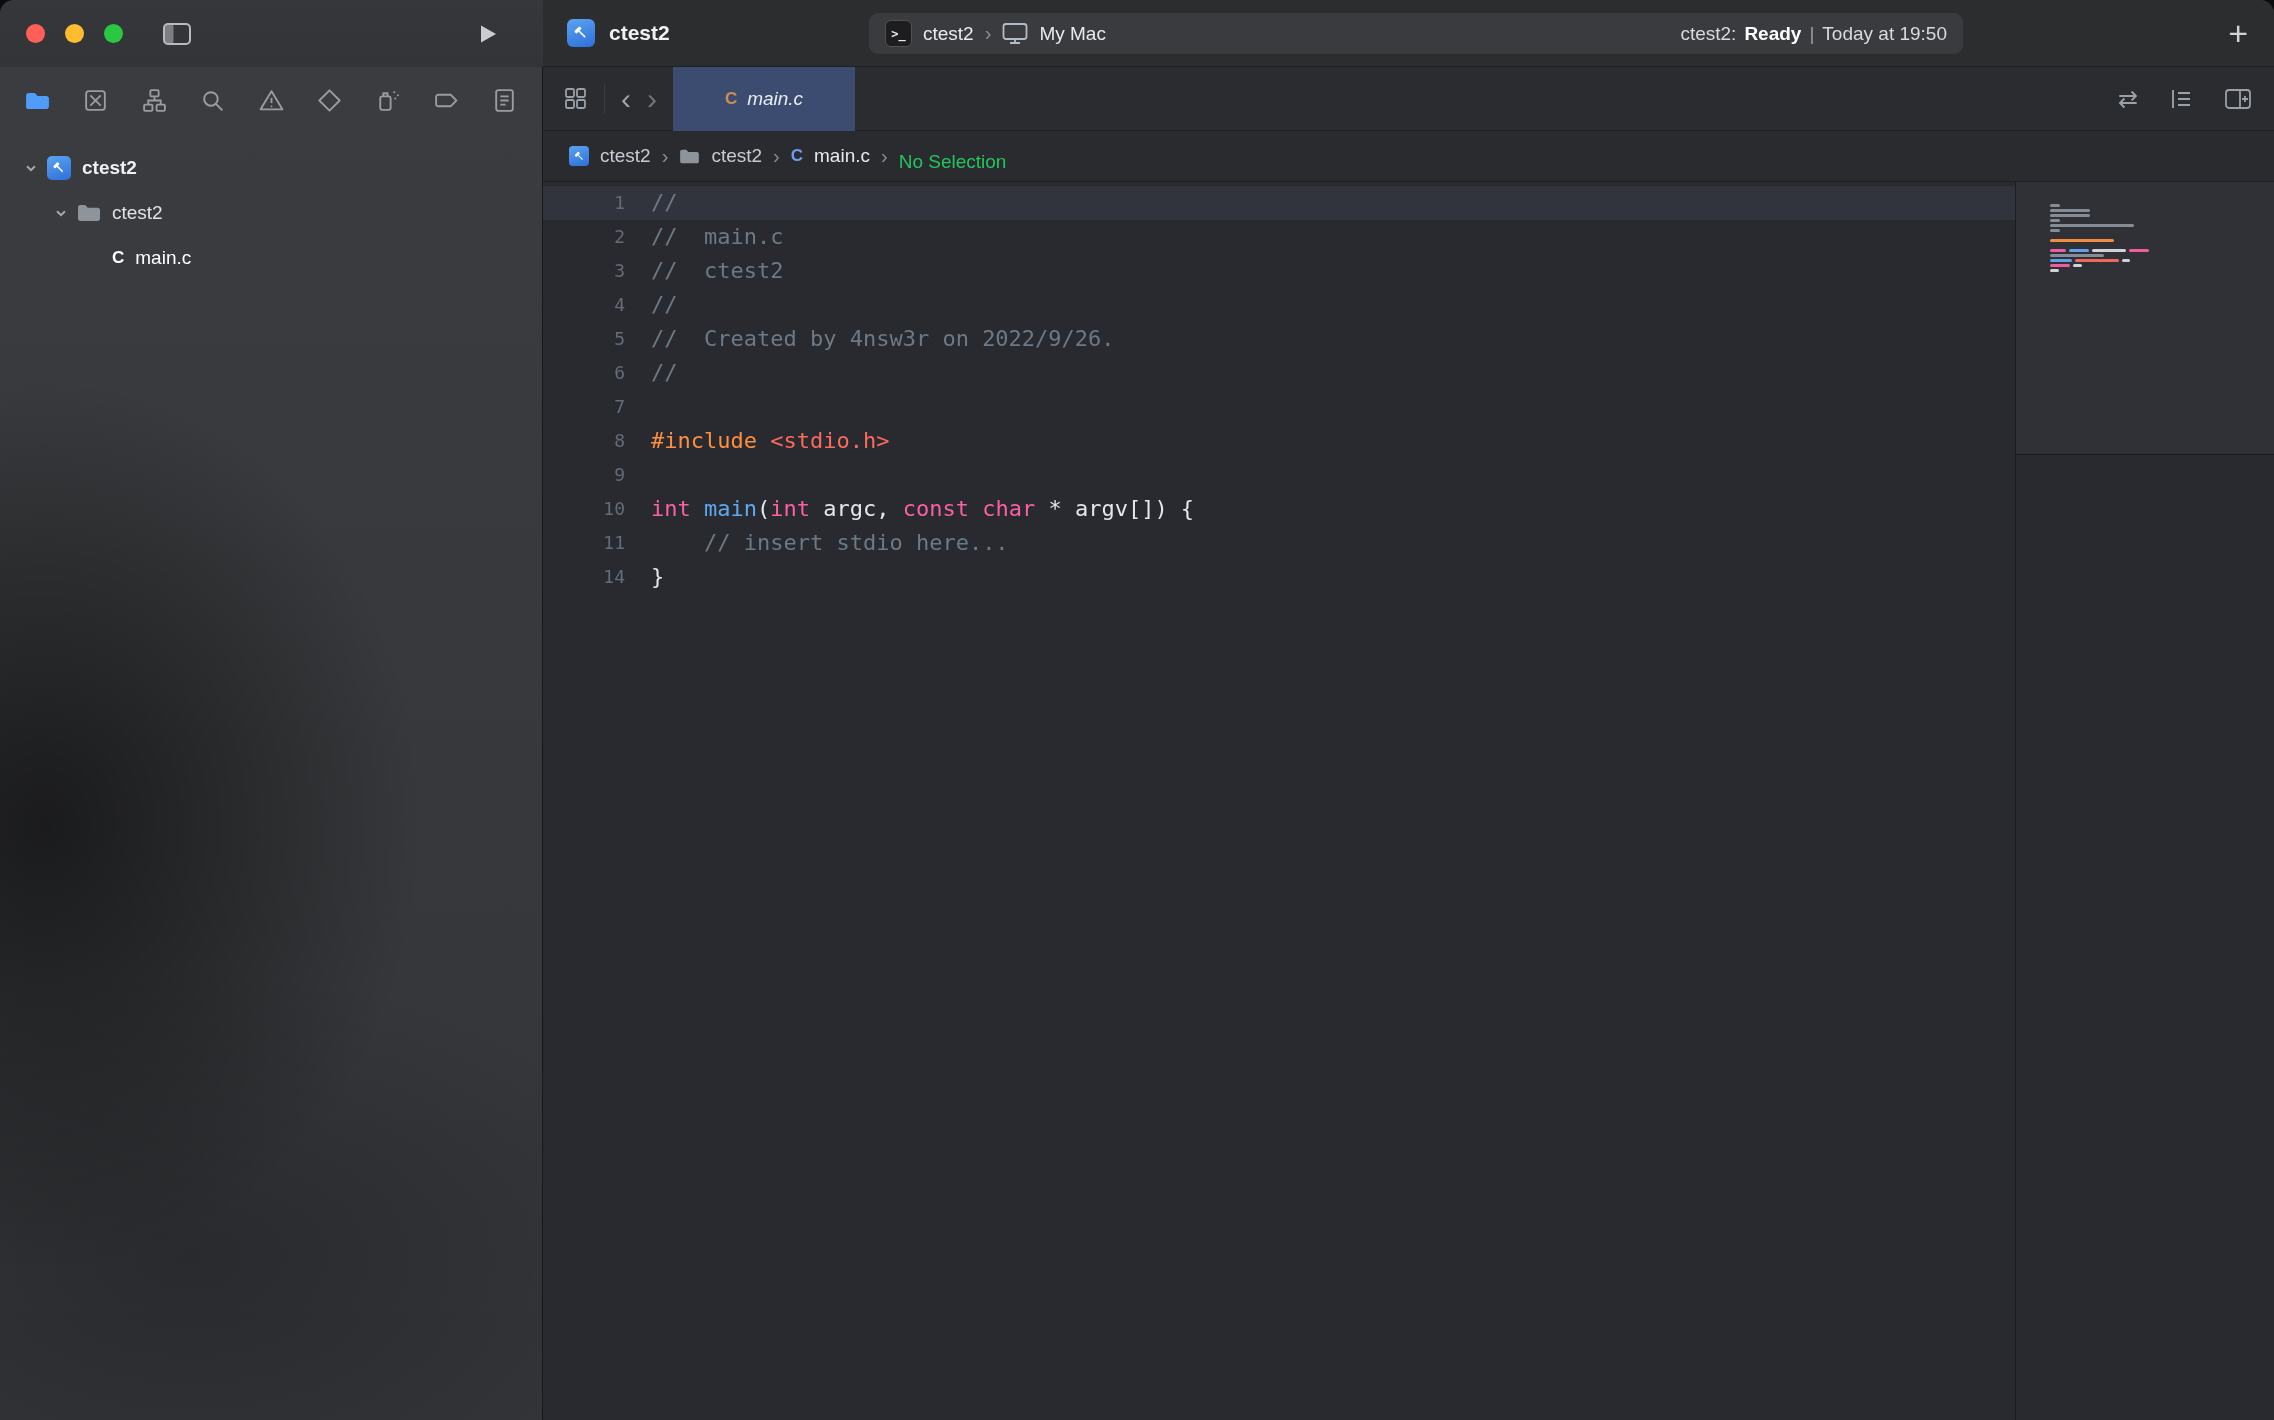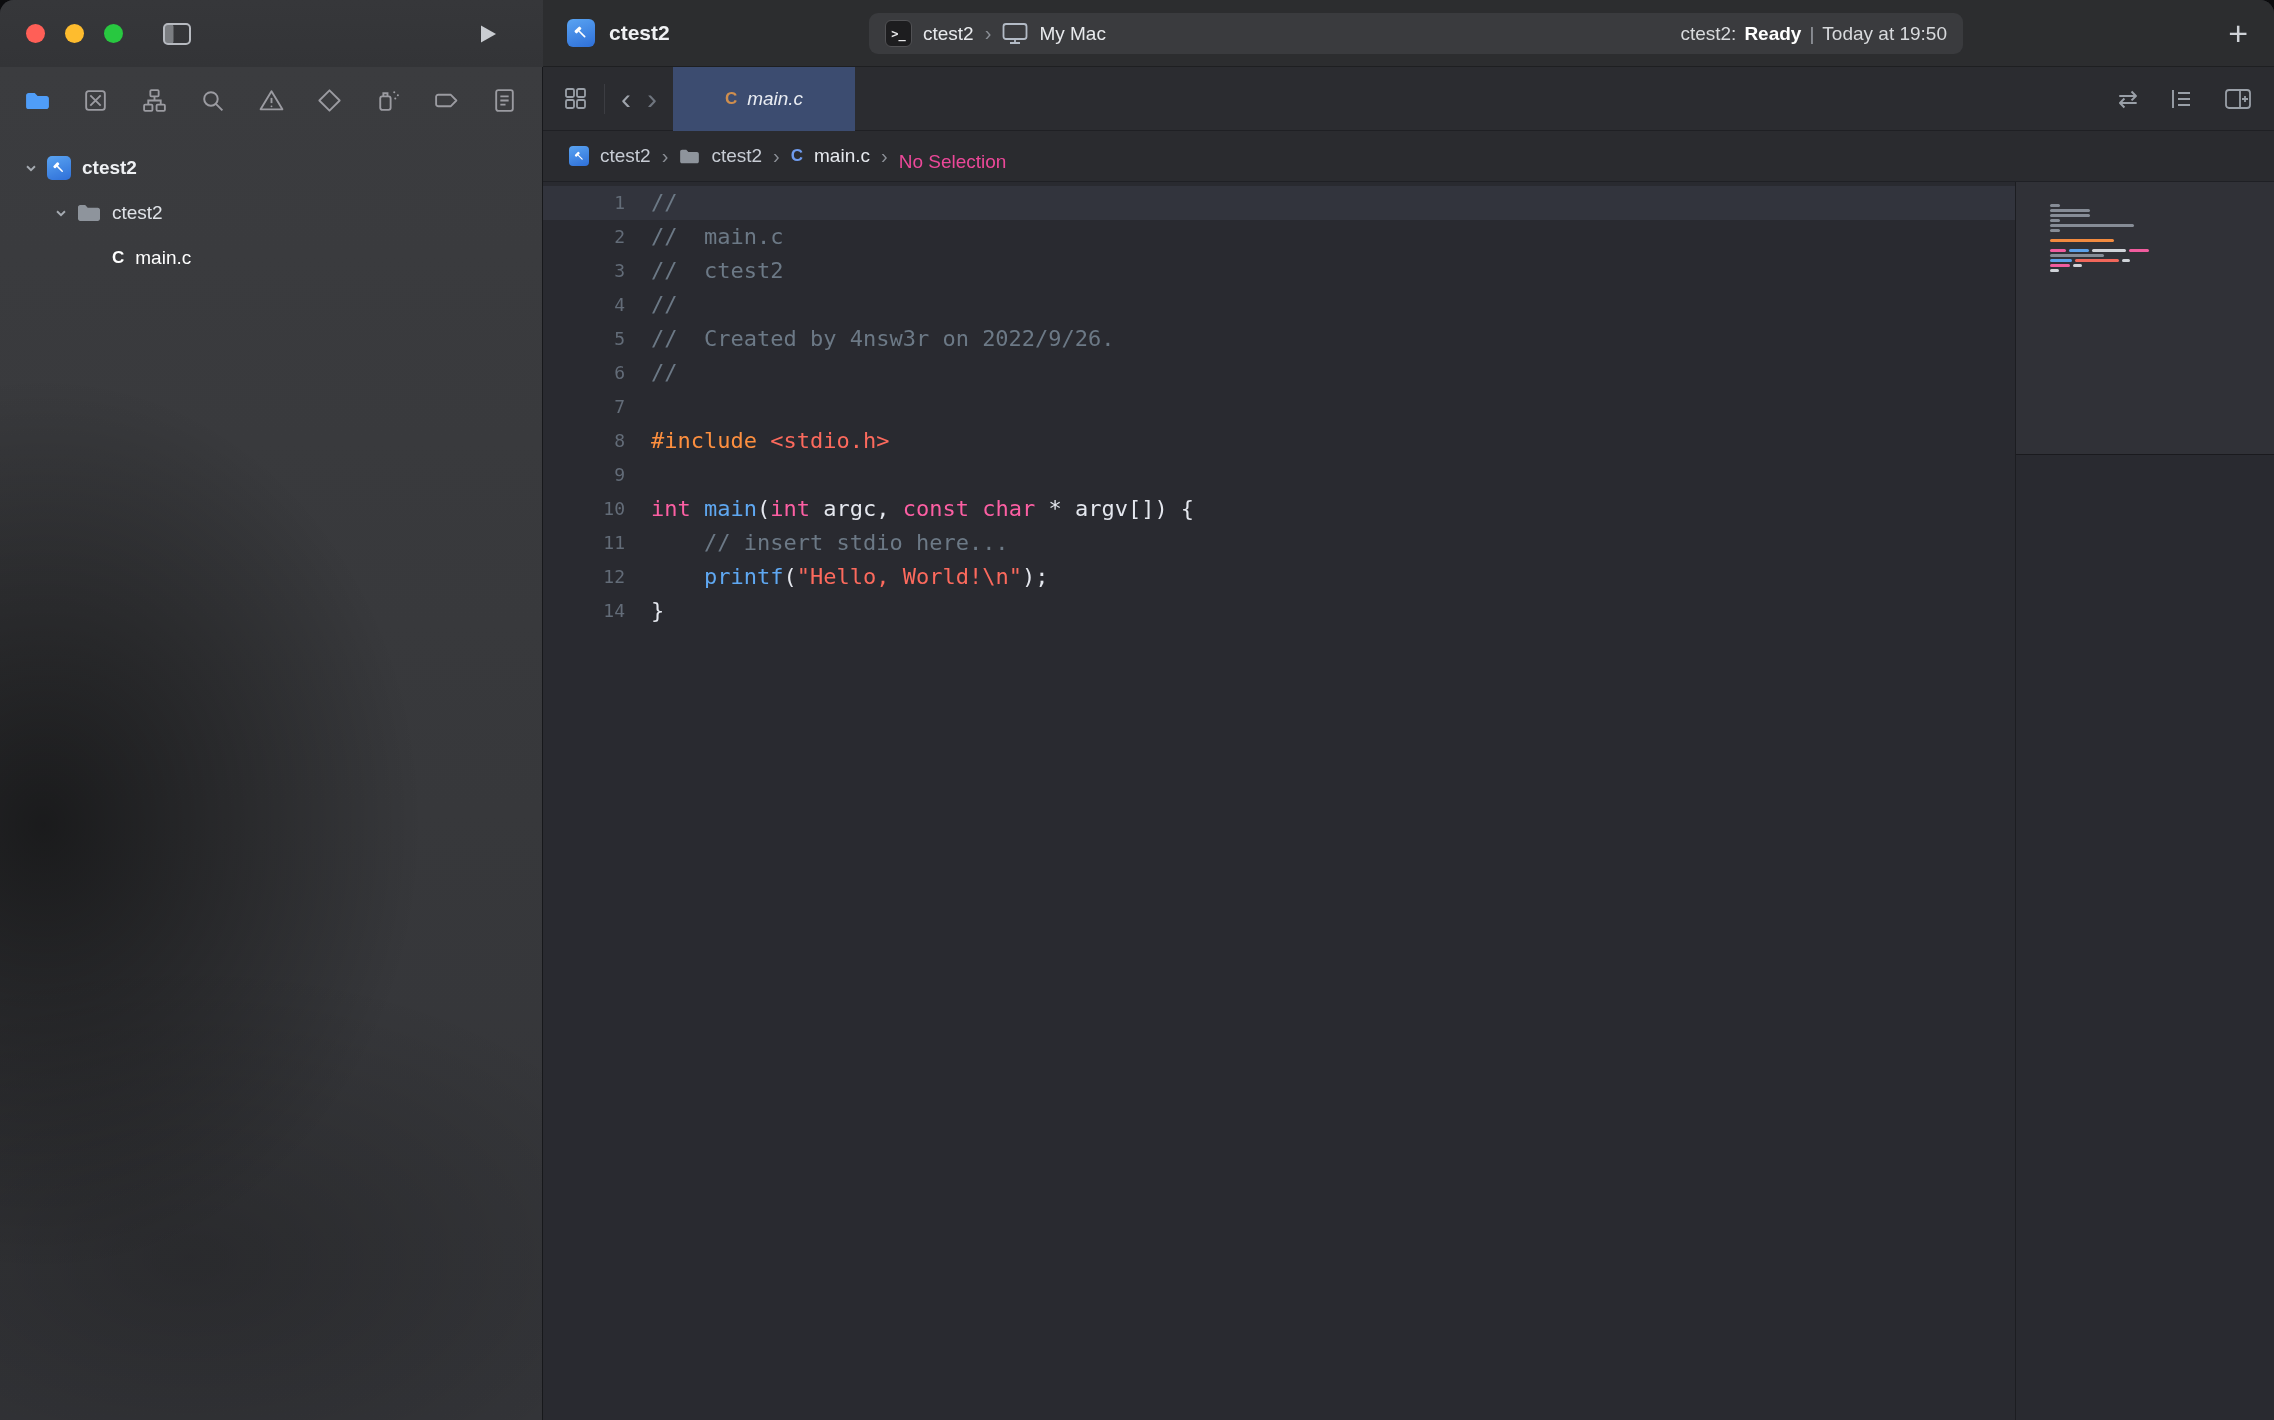--- a/index.html
+++ b/index.html
@@ -81,21 +81,21 @@
     margin-left:16px;font-size:19px;font-style:italic;color:#e9ecf2;}
   .tab .c-badge{margin-right:0;margin-left:0;}
   .tab .tab-label{margin-left:10px;}
   .tab-actions{position:absolute;right:22px;display:flex;gap:30px;align-items:center;color:#9aa0a8;}
   .swap-glyph{font-size:24px;color:#9aa0a8;}
 
   .jumpbar{flex:0 0 51px;height:51px;background:#2a2b2f;border-bottom:1px solid #1f2025;
     display:flex;align-items:center;gap:11px;padding-left:26px;box-sizing:border-box;
     font-size:19px;color:#c7ccd4;}
   .jumpbar .file{color:#e6e9ee;}
-  .jumpbar .nosel{color:#ec4899;margin-top:12px;}
+  .jumpbar .nosel{color:#22c55e;margin-top:12px;}
   .mini-folder{display:flex;}
 
   
   .content{flex:1;display:flex;min-height:0;}
   .editor{flex:1;background:#292a30;padding-top:4px;overflow:hidden;
     font-family:"DejaVu Sans Mono",monospace;font-size:22px;}
   .code-line{height:34px;line-height:34px;display:flex;white-space:pre;}
   .code-line.hl{background:#32343d;}
   .gutter{flex:0 0 100px;text-align:right;padding-right:18px;box-sizing:border-box;
     color:var(--tok-gutter,#636c78);font-size:18px;}
@@ -348,21 +348,20 @@
             <div class="code-line"><span class="gutter">2</span><span class="code-text"><span class="tok-com">//  main.c</span></span></div>
             <div class="code-line"><span class="gutter">3</span><span class="code-text"><span class="tok-com">//  ctest2</span></span></div>
             <div class="code-line"><span class="gutter">4</span><span class="code-text"><span class="tok-com">//</span></span></div>
             <div class="code-line"><span class="gutter">5</span><span class="code-text"><span class="tok-com">//  Created by 4nsw3r on 2022/9/26.</span></span></div>
             <div class="code-line"><span class="gutter">6</span><span class="code-text"><span class="tok-com">//</span></span></div>
             <div class="code-line"><span class="gutter">7</span><span class="code-text"></span></div>
             <div class="code-line"><span class="gutter">8</span><span class="code-text"><span class="tok-pre">#include</span><span class="tok-pl"> </span><span class="tok-str">&lt;stdio.h&gt;</span></span></div>
             <div class="code-line"><span class="gutter">9</span><span class="code-text"></span></div>
             <div class="code-line"><span class="gutter">10</span><span class="code-text"><span class="tok-kw">int</span><span class="tok-pl"> </span><span class="tok-fn">main</span><span class="tok-pl">(</span><span class="tok-kw">int</span><span class="tok-pl"> argc, </span><span class="tok-kw">const</span><span class="tok-pl"> </span><span class="tok-kw">char</span><span class="tok-pl"> * argv[]) {</span></span></div>
             <div class="code-line"><span class="gutter">11</span><span class="code-text"><span class="tok-com">    // insert stdio here...</span></span></div>
-            <div class="code-line"><span class="gutter">12</span><span class="code-text"><span class="tok-pl">    </span><span class="tok-fn">printf</span><span class="tok-pl">(</span><span class="tok-str">"Hello, World!\n"</span><span class="tok-pl">);</span></span></div>
             <div class="code-line"><span class="gutter">14</span><span class="code-text"><span class="tok-pl">}</span></span></div>
           </div>
       </div>
       <div class="minimap">
         <div class="mm-viewport"></div>
         <div class="mm-lines">
             <div class="mm-row"><span class="mm-bar" style="width: 10px; background: rgb(139, 145, 155);"></span></div>
             <div class="mm-row"><span class="mm-bar" style="width: 40px; background: rgb(139, 145, 155);"></span></div>
             <div class="mm-row"><span class="mm-bar" style="width: 40px; background: rgb(139, 145, 155);"></span></div>
             <div class="mm-row"><span class="mm-bar" style="width: 10px; background: rgb(139, 145, 155);"></span></div>

